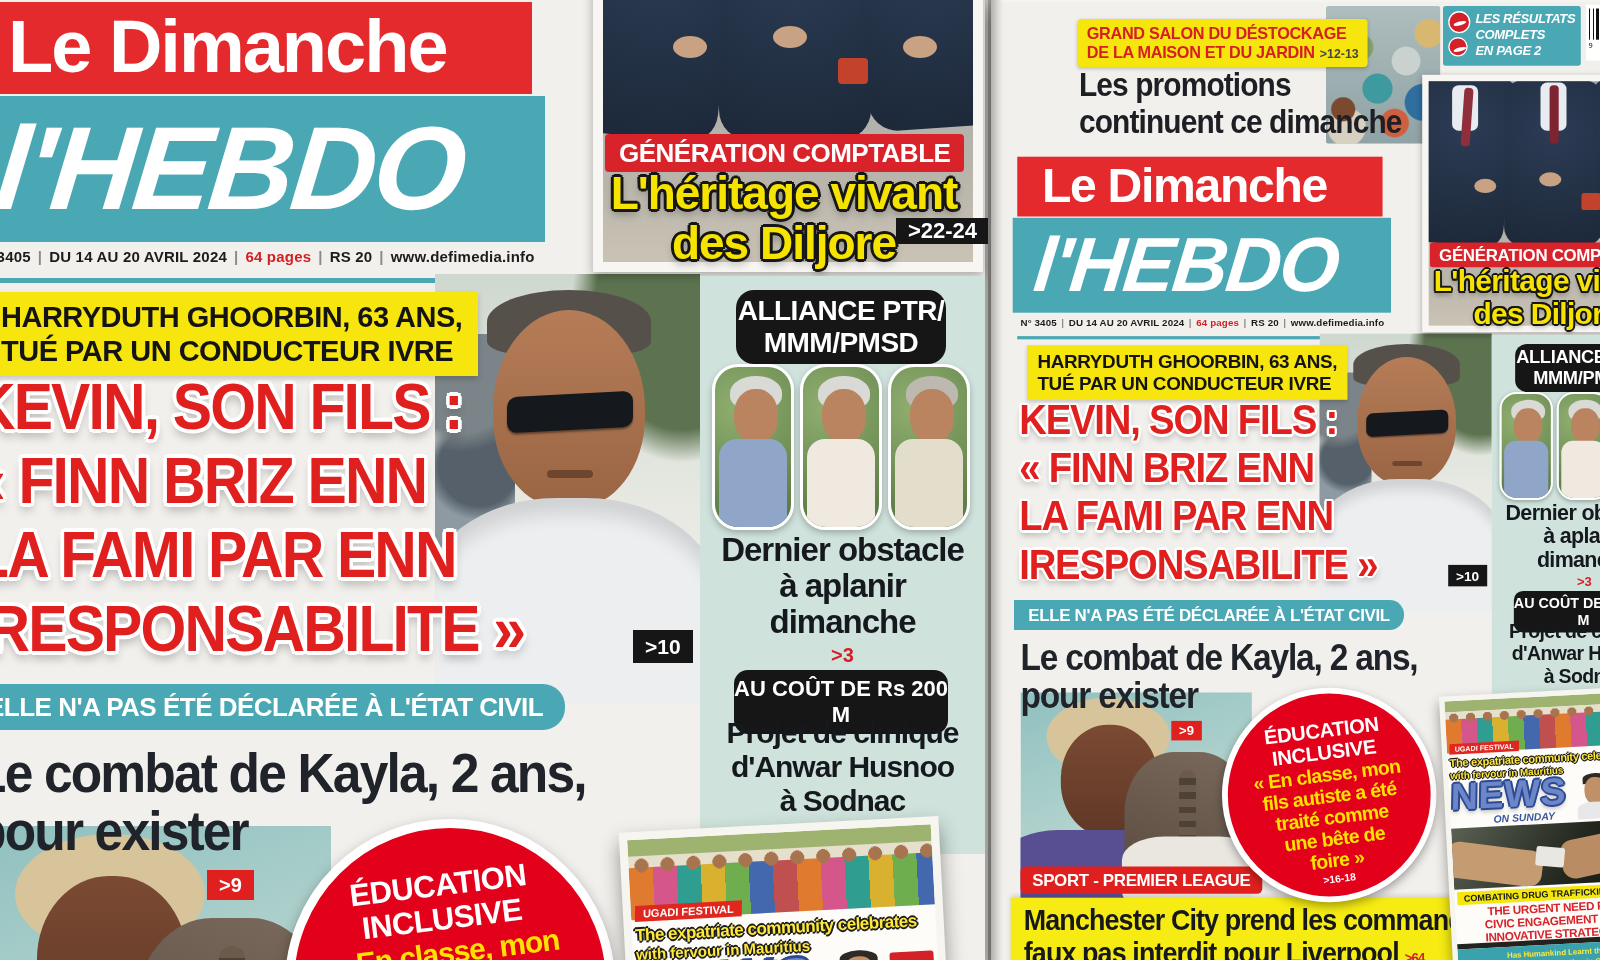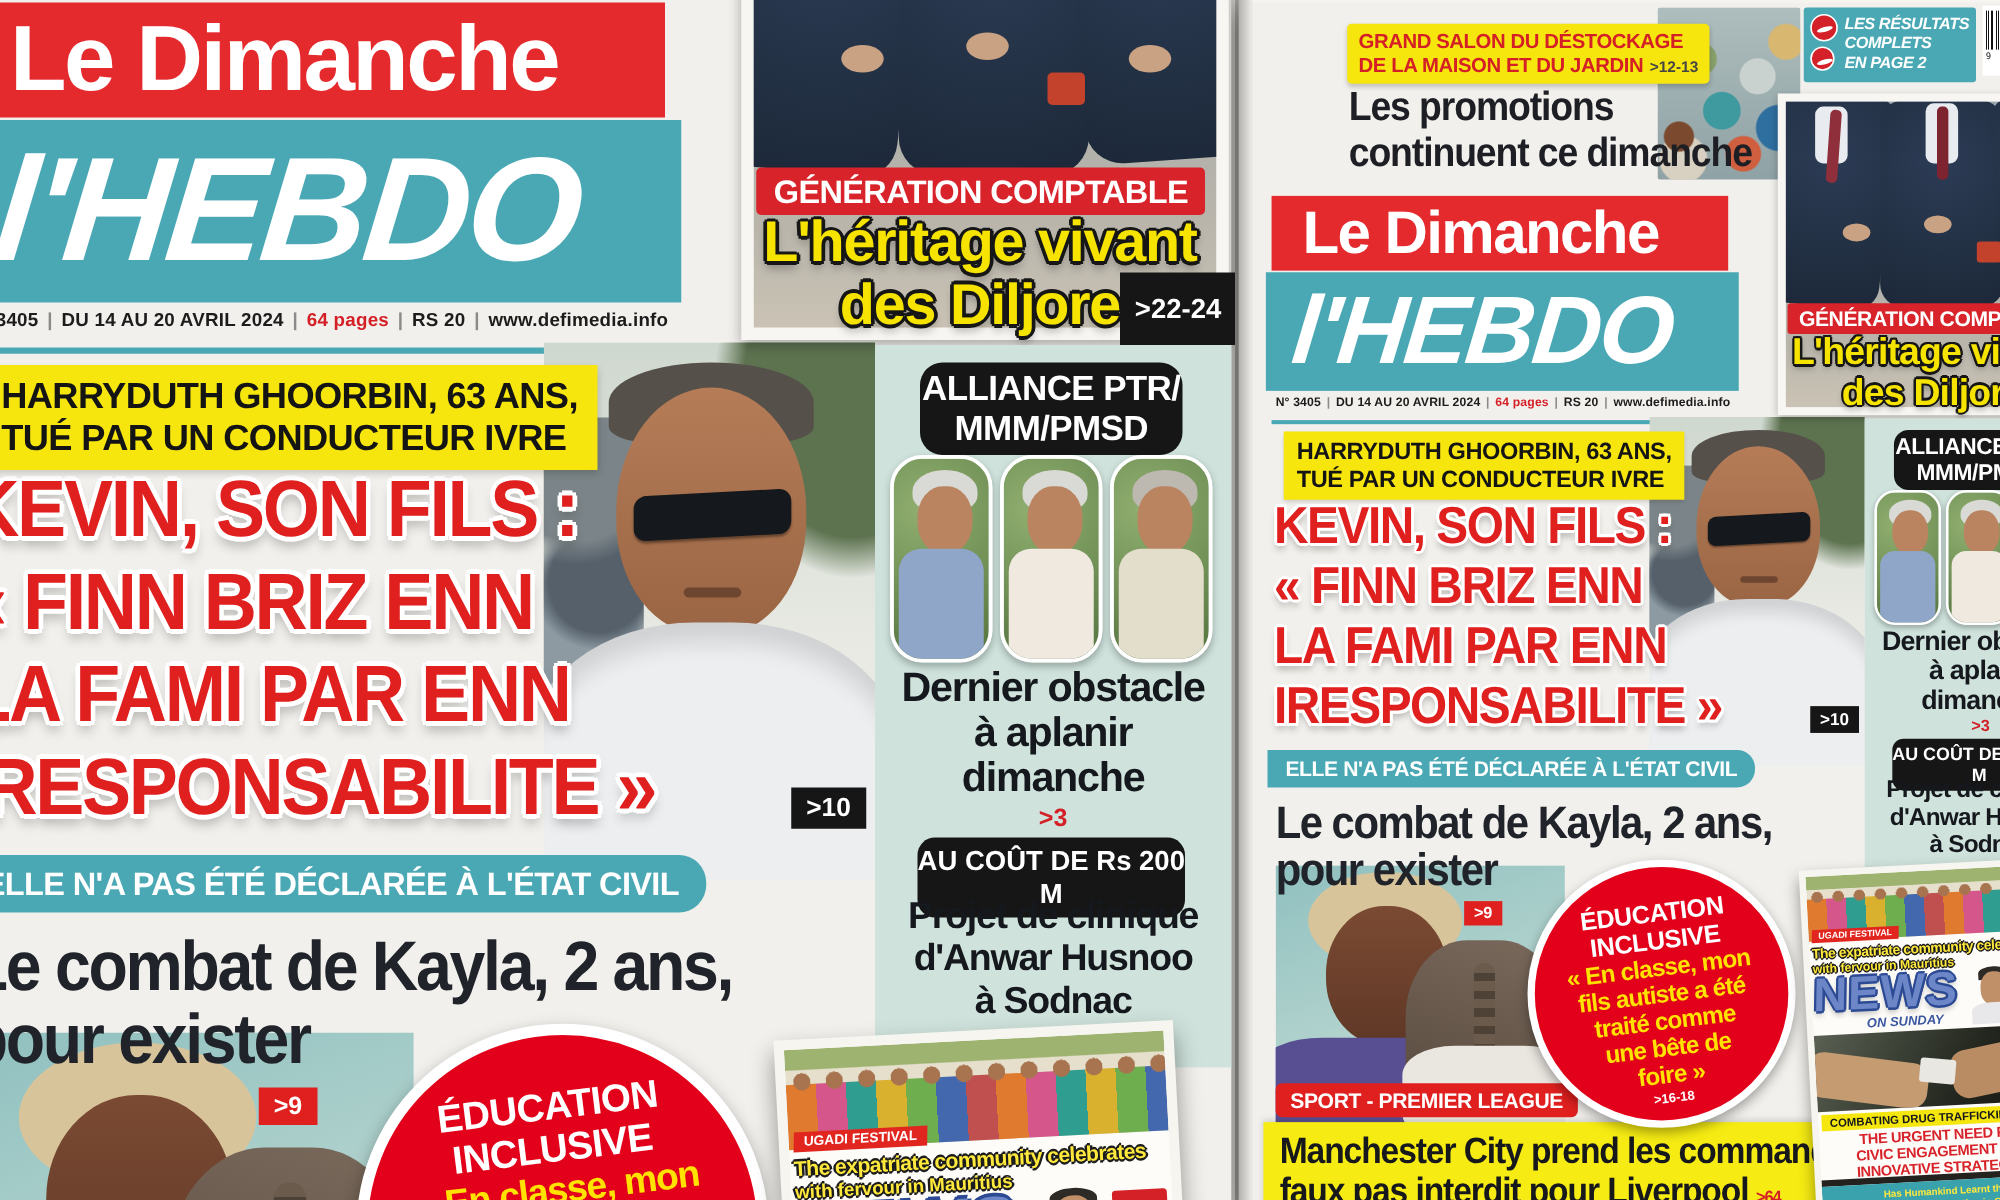--- a/index.html
+++ b/index.html
@@ -59,21 +59,21 @@
   .diljore{left:648px;top:112px;width:390px;height:396px;background:#f8f6f2;box-shadow:0 4px 10px rgba(0,0,0,.3);padding:10px;z-index:1;}
   .dj-ph{position:absolute;inset:10px;background:linear-gradient(180deg,#97a2ab,#b9b5ab 78%,#cac3b5);overflow:hidden;}
   .suit{position:absolute;border-radius:30px;background:radial-gradient(circle at 50% 30%,#2c3c55,#1c2838);}
   .dj-shirt{position:absolute;background:#e8ecf0;border-radius:10px;}
   .dj-tie{position:absolute;width:14px;height:90px;border-radius:6px;background:#8e2f3b;}
   .dj-hand{position:absolute;width:34px;height:22px;border-radius:50%;background:#c9a183;}
   .dj-mic{position:absolute;left:235px;top:172px;width:30px;height:26px;background:#c2422c;border-radius:4px;}
   .gen-badge{position:absolute;left:12px;top:258px;background:#d8232a;color:#fff;font-size:26px;line-height:30px;font-weight:900;padding:4px 14px;border-radius:4px;letter-spacing:-.5px;z-index:3;}
   .heritage{position:absolute;left:0;right:8px;top:292px;text-align:center;font-size:46px;line-height:50px;font-weight:900;color:#f6e400;letter-spacing:-1px;z-index:3;}
   .chip-blk{background:#161616;color:#fff;font-weight:900;text-align:center;}
-  .dj-ref{position:absolute;right:-6px;top:342px;font-size:22px;line-height:26px;padding:16px 12px;z-index:4;}
+  .dj-ref{position:absolute;right:-6px;top:342px;font-size:22px;line-height:26px;padding:0 12px;z-index:4;}
 
   
   .manph{left:490px;top:510px;width:265px;height:430px;overflow:hidden;z-index:0;}
   .mp-bg{position:absolute;inset:0;background:linear-gradient(180deg,#cfd8cf,#e7e9e2 55%,#f2f1ec);}
   .mp-fol{position:absolute;right:-30px;top:-30px;width:160px;height:220px;background:radial-gradient(ellipse at 70% 30%,#5d7350 0 55%,transparent 70%);}
   .mp-crowd{position:absolute;left:-10px;top:60px;width:90px;height:220px;background:radial-gradient(circle at 40% 20%,#7b8488 0 30%,transparent 40%),radial-gradient(circle at 60% 60%,#55606a 0 28%,transparent 38%),radial-gradient(circle at 30% 85%,#8d9aa2 0 30%,transparent 42%);}
   .mp-head{position:absolute;left:58px;top:36px;width:152px;height:198px;border-radius:50% 50% 46% 46%;background:linear-gradient(180deg,#b57c57,#9a6544);}
   .mp-hair{position:absolute;left:52px;top:16px;width:164px;height:64px;border-radius:50% 50% 20% 20%;background:#55504a;}
   .mp-glass{position:absolute;left:72px;top:120px;width:126px;height:36px;background:#15181c;border-radius:10px;transform:skewY(-3deg);box-shadow:0 2px 2px rgba(0,0,0,.4);}
   .mp-mouth{position:absolute;left:112px;top:196px;width:46px;height:8px;border-radius:4px;background:#6e4630;}

